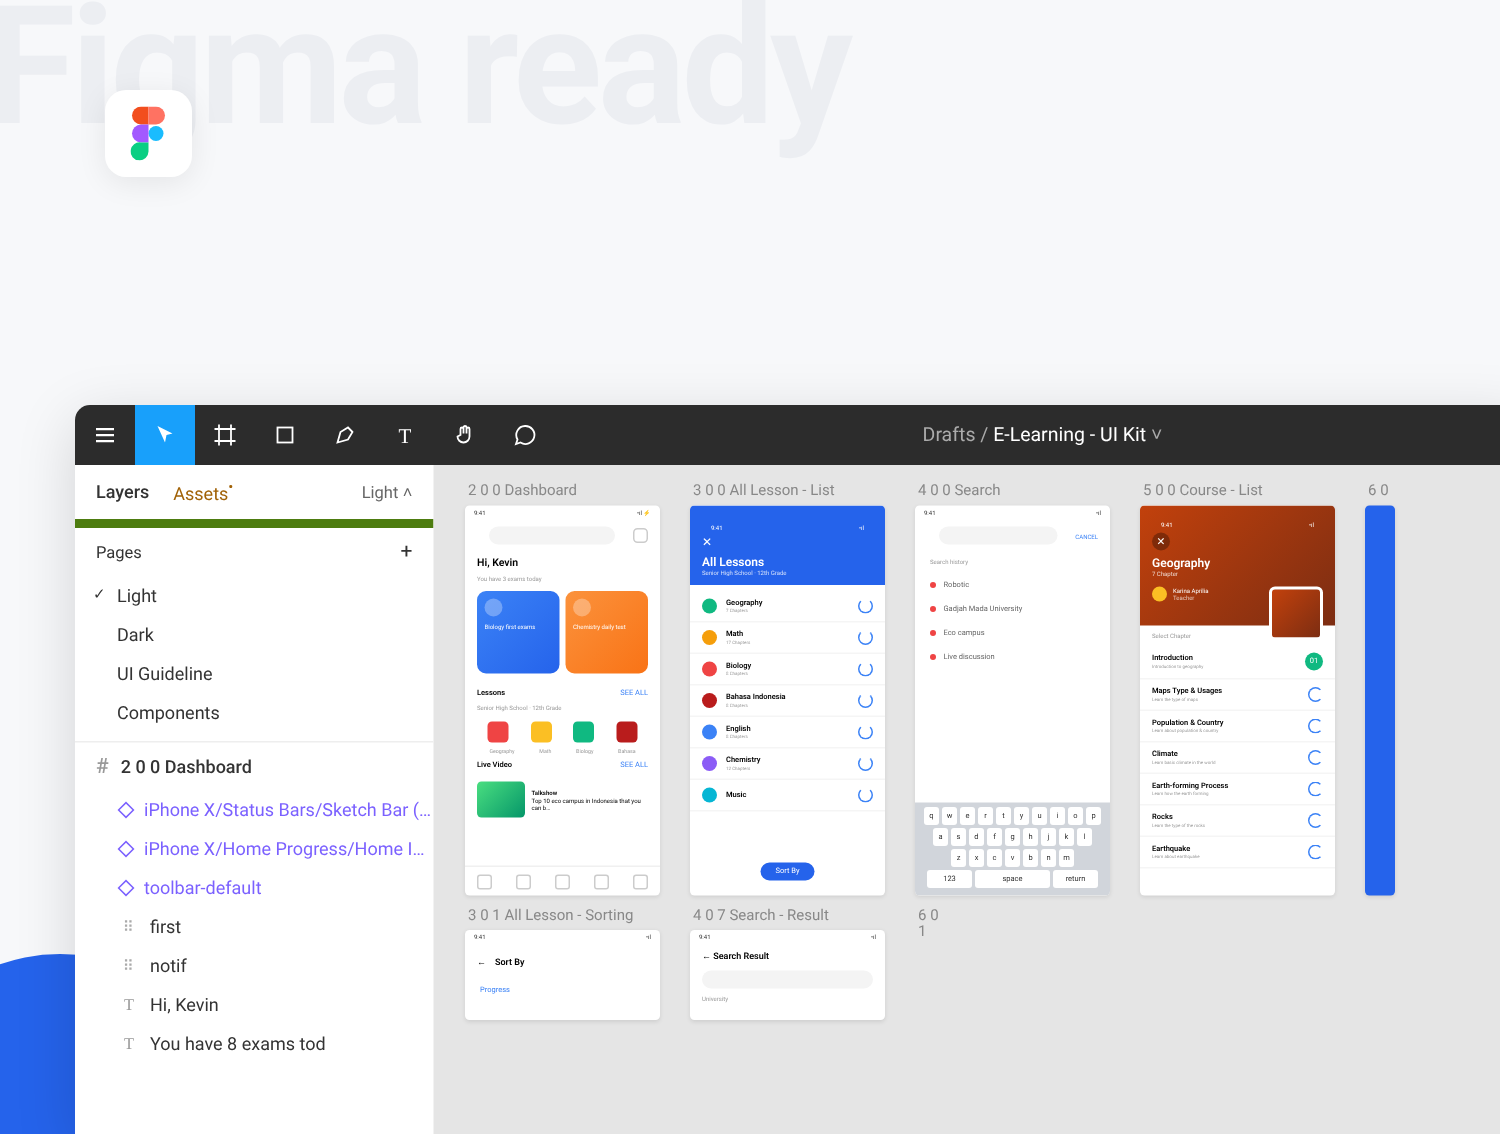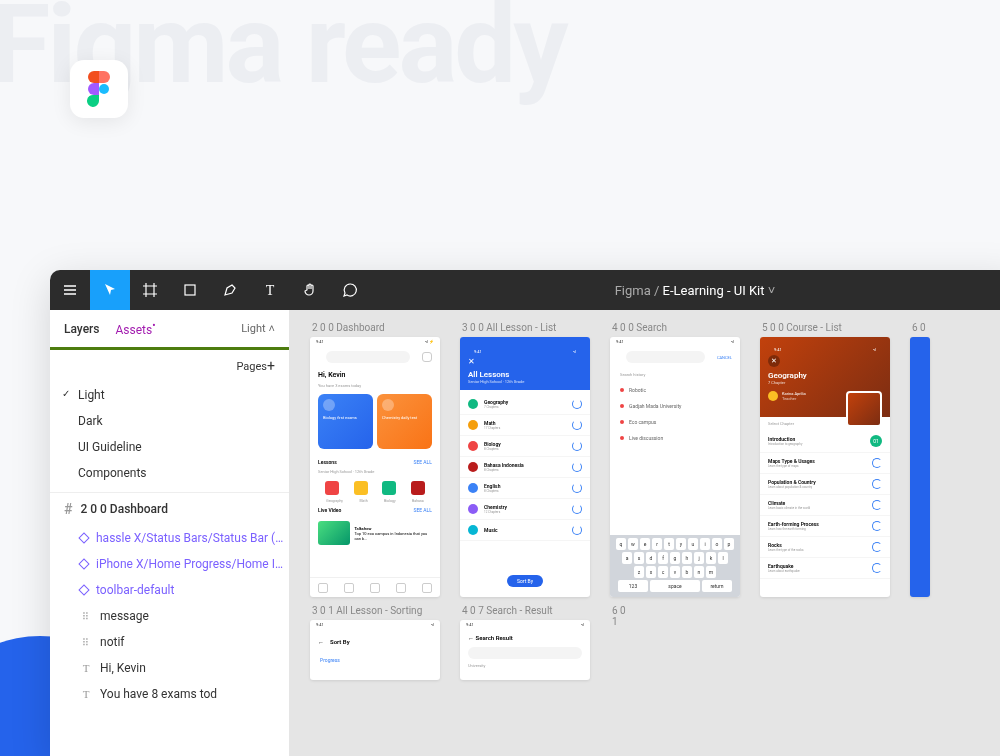--- a/index.html
+++ b/index.html
@@ -13,24 +13,24 @@
 .figma-app{position:absolute;top:270px;right:-20px;width:970px;background:#fff;border-radius:10px 0 0 0;box-shadow:0 10px 40px rgba(0,0,0,.15);overflow:hidden}
 .toolbar{background:#2c2c2c;height:40px;display:flex;align-items:center;color:#fff;font-size:13px}
 .tool-btn{width:40px;height:40px;display:flex;align-items:center;justify-content:center;cursor:pointer;color:#fff}
 .tool-btn.active{background:#18a0fb}
 .tool-btn svg{width:16px;height:16px}
 .doc-title{flex:1;text-align:center;color:#aaa;font-size:13px}
 .doc-title .proj{color:#fff}
 .main{display:flex;height:446px}
 .sidebar{width:240px;border-right:1px solid #e5e5e5;background:#fff;font-size:12px;color:#333;overflow:hidden}
 .side-tabs{display:flex;align-items:center;padding:10px 14px;gap:16px;font-size:12px}
-.side-tabs .tab{cursor:pointer;color:#a21caf}
+.side-tabs .tab{cursor:pointer;color:#a16207}
 .side-tabs .tab.active{color:#333;font-weight:500}
 .side-tabs .light-sel{margin-left:auto;font-size:11px;color:#666;display:flex;align-items:center;gap:3px}
-.pages-hdr{padding:8px 14px;display:flex;justify-content:flex-end;align-items:center;font-size:11px;color:#333;border-top:3px solid #4d7c0f}
+.pages-hdr{padding:8px 14px;display:flex;justify-content:space-between;align-items:center;font-size:11px;color:#333;border-top:6px solid #4d7c0f}
 .page-item{padding:6px 14px 6px 28px;font-size:12px;cursor:pointer;position:relative}
 .page-item.sel::before{content:"✓";position:absolute;left:12px;font-size:10px}
 .layer-head{padding:8px 14px 8px 14px;display:flex;align-items:center;gap:8px;font-size:12px;font-weight:500;border-top:1px solid #eee;margin-top:6px}
 .layer-head .hash{color:#999;font-size:14px}
 .layer-item{padding:6px 14px 6px 30px;font-size:12px;display:flex;align-items:center;gap:8px;cursor:pointer;white-space:nowrap;overflow:hidden;text-overflow:ellipsis}
 .layer-item .ico{width:12px;height:12px;flex-shrink:0;display:flex;align-items:center;justify-content:center;font-size:10px}
 .layer-item.comp{color:#7b61ff}
 .layer-item.comp .ico{border:1px solid #7b61ff;transform:rotate(45deg);width:8px;height:8px}
 .layer-item .dots{color:#aaa;letter-spacing:1px}
 .layer-item .T{font-family:serif;font-size:11px;color:#999}
@@ -147,21 +147,21 @@
         <svg viewBox="0 0 16 16" fill="none" stroke="currentColor" stroke-width="1.2">
           <path d="M5 8V4a1 1 0 012 0v3V3a1 1 0 012 0v4V4a1 1 0 012 0v5a4 4 0 01-8 0z"></path>
         </svg>
       </div>
     <div class="tool-btn">
         <svg viewBox="0 0 16 16" fill="none" stroke="currentColor" stroke-width="1.2">
           <path d="M8 2a6 6 0 00-5 9l-1 3 3-1a6 6 0 103-11z"></path>
         </svg>
       </div>
     <div class="doc-title">
-      <span>Figma / </span><span class="proj">E-Learning - UI Kit</span><span> ˅</span>
+      <span>Drafts / </span><span class="proj">E-Learning - UI Kit</span><span> ˅</span>
     </div>
   </div>
 
   <div class="main">
     <div class="sidebar">
       <div class="side-tabs">
         <span class="tab active">Layers</span>
         <span class="tab"><span>Assets</span><sup>•</sup></span>
         <span class="light-sel">
             <span>Light</span> 
@@ -175,33 +175,33 @@
       <div class="page-item sel">Light</div>
       <div class="page-item">Dark</div>
       <div class="page-item">UI Guideline</div>
       <div class="page-item">Components</div>
       <div class="layer-head">
           <span class="hash">#</span>
           <span>2 0 0 Dashboard</span>
         </div>
       <div class="layer-item comp">
           <span class="ico"></span>
-          <span>hassle X/Status Bars/Status Bar (…</span>
+          <span>iPhone X/Status Bars/Sketch Bar (…</span>
         </div>
       <div class="layer-item comp">
           <span class="ico"></span>
           <span>iPhone X/Home Progress/Home I…</span>
         </div>
       <div class="layer-item comp">
           <span class="ico"></span>
           <span>toolbar-default</span>
         </div>
       <div class="layer-item">
           <span class="ico dots">⠿</span>
-          <span>message</span>
+          <span>first</span>
         </div>
       <div class="layer-item">
           <span class="ico dots">⠿</span>
           <span>notif</span>
         </div>
       <div class="layer-item">
           <span class="ico T">T</span>
           <span>Hi, Kevin</span>
         </div>
       <div class="layer-item">

